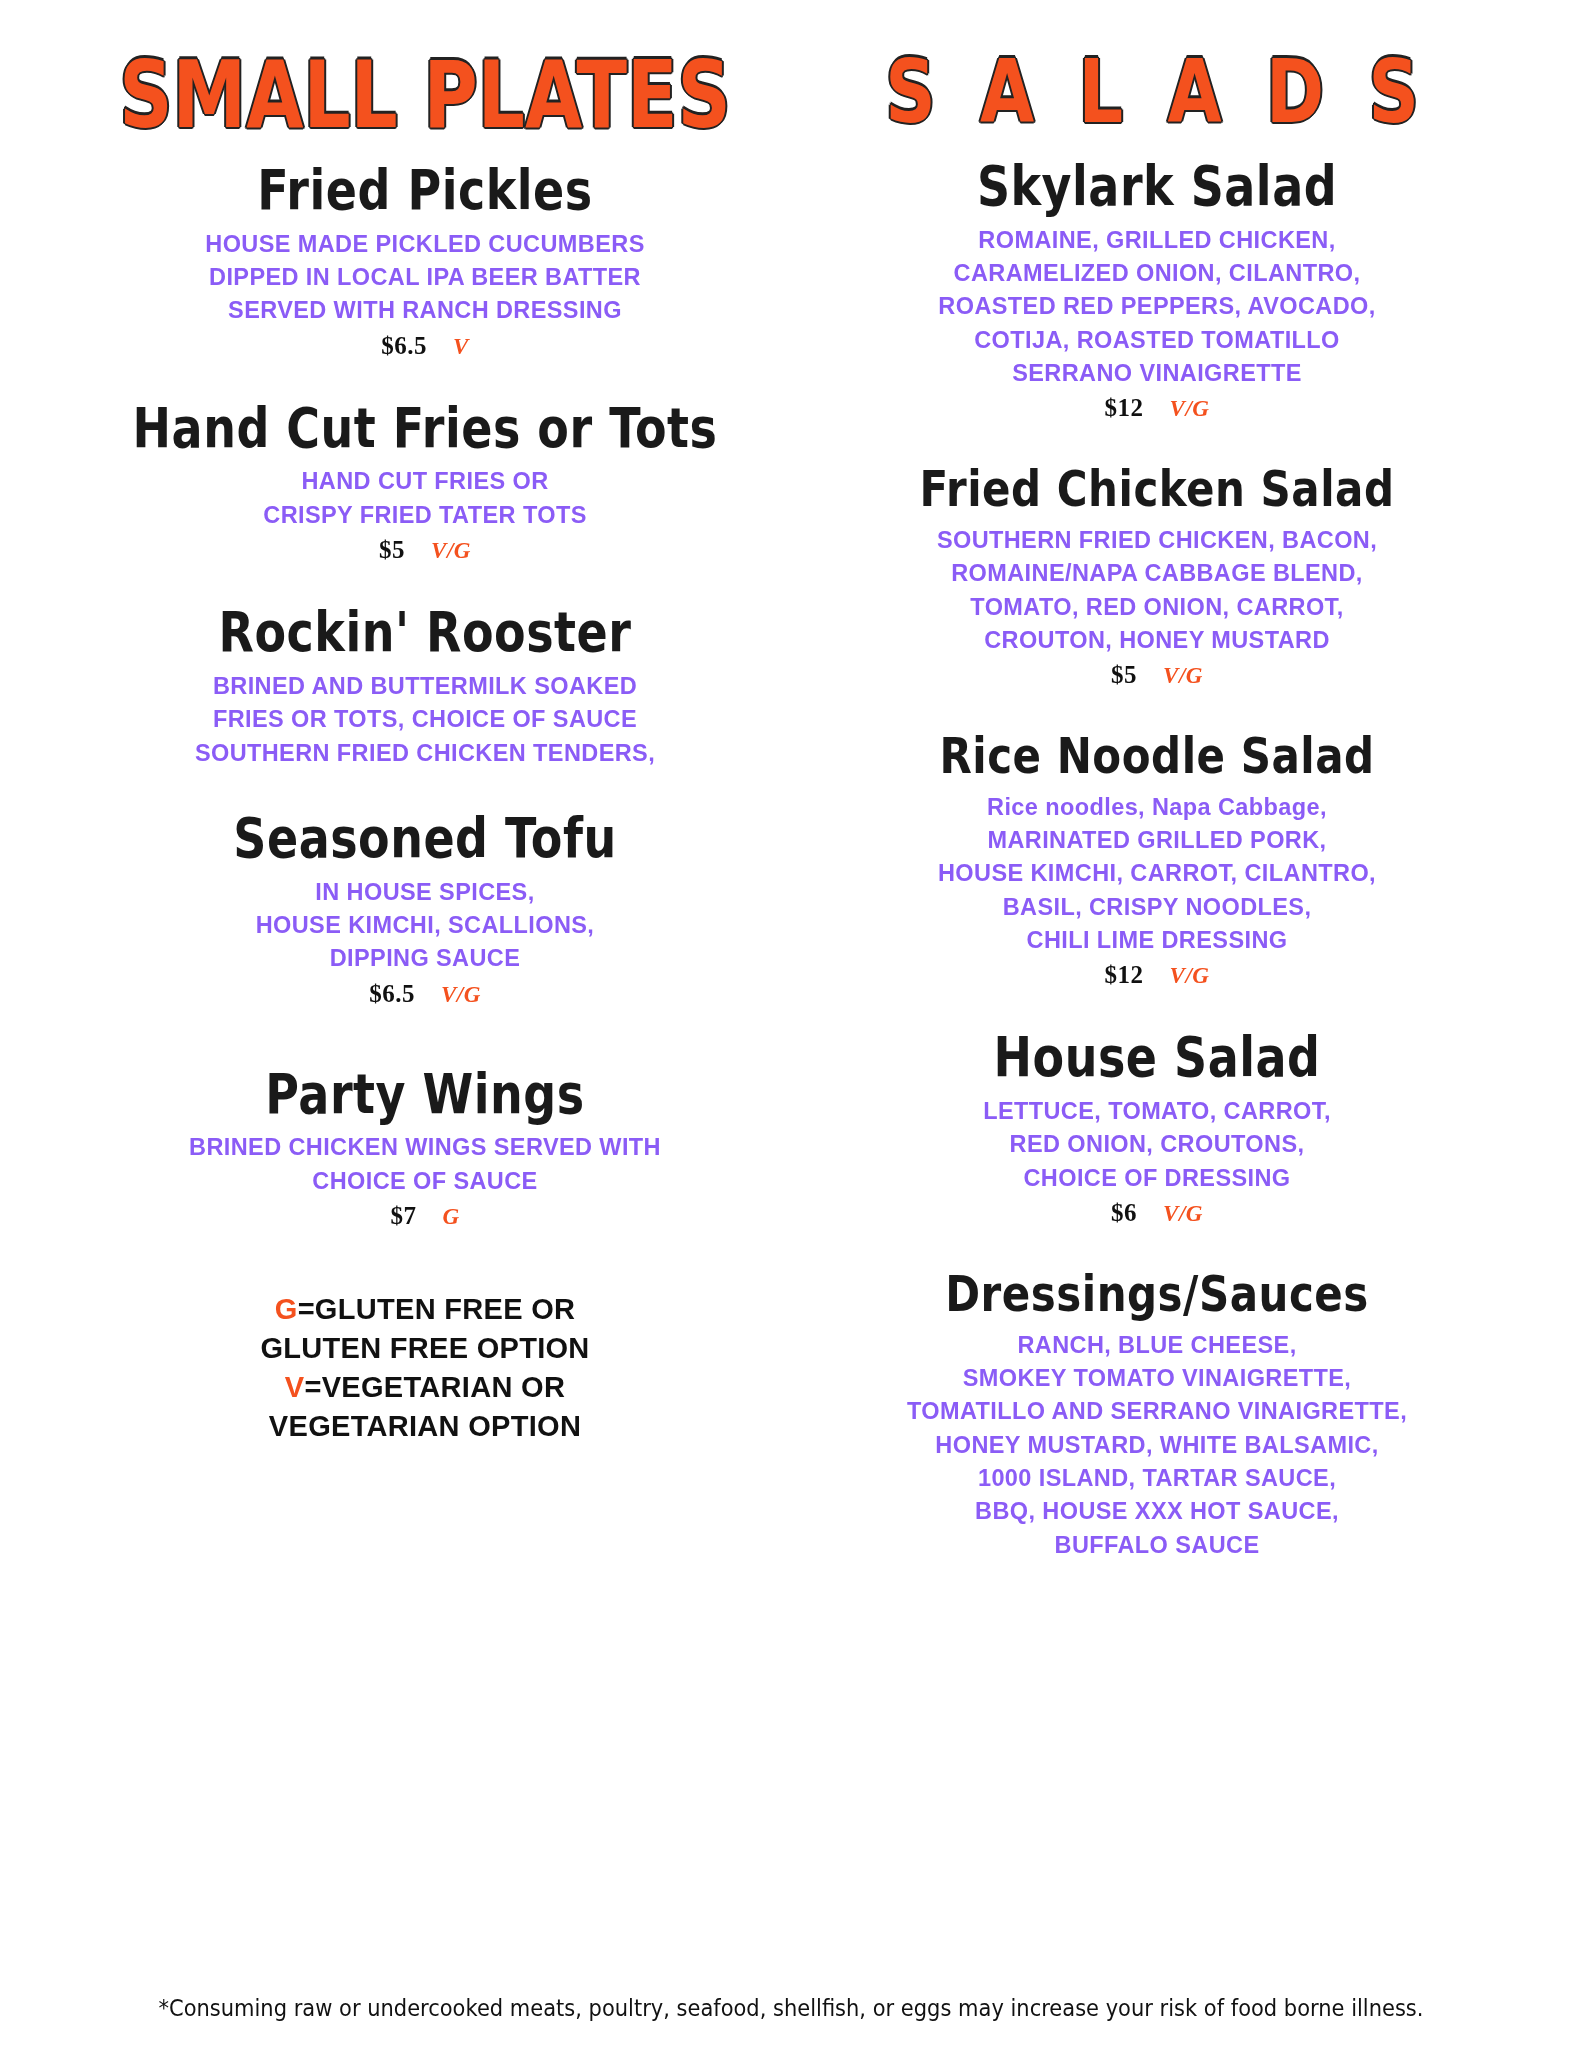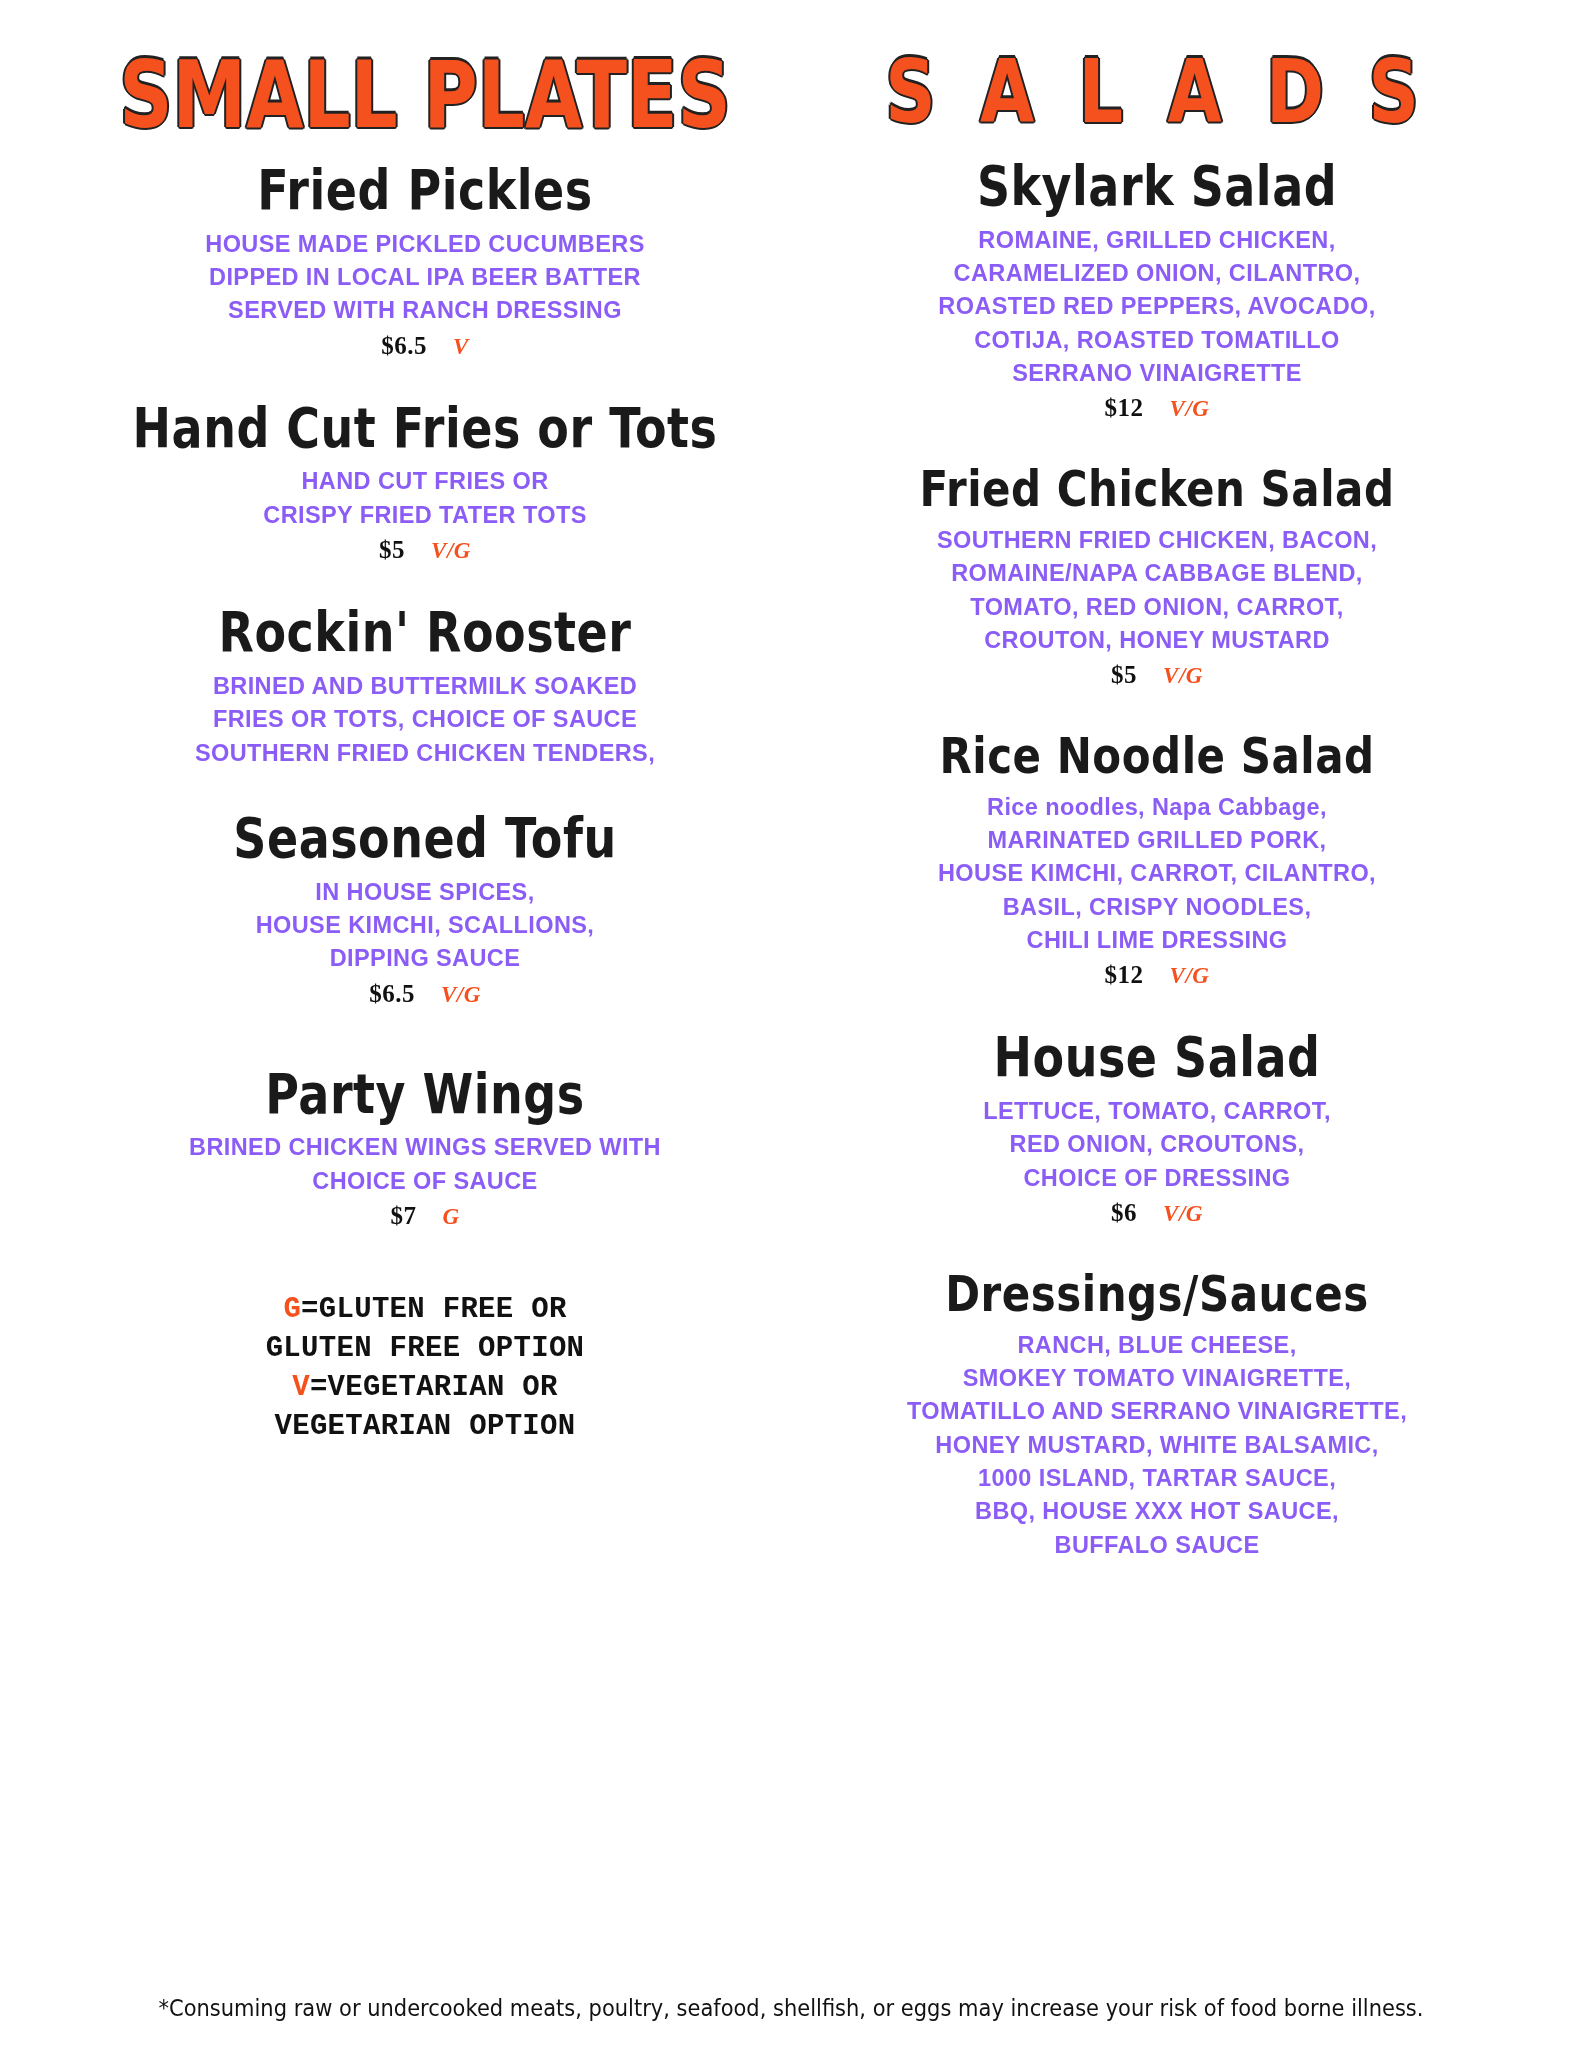--- a/index.html
+++ b/index.html
@@ -98,21 +98,21 @@
     color: #F4511E;
     font-style: italic;
     font-size: 23px;
     margin-left: 26px;
     font-weight: bold;
   }
 
   .legend {
     text-align: center;
     margin-top: 60px;
-    font-family: Liberation Mono, monospace;
+    font-family: Liberation Sans, sans-serif;
     font-weight: bold;
     font-size: 29px;
     line-height: 1.35;
     color: #111111;
     text-transform: uppercase;
     letter-spacing: 0.3px;
   }
   .legend .key {
     color: #F4511E;
   }

